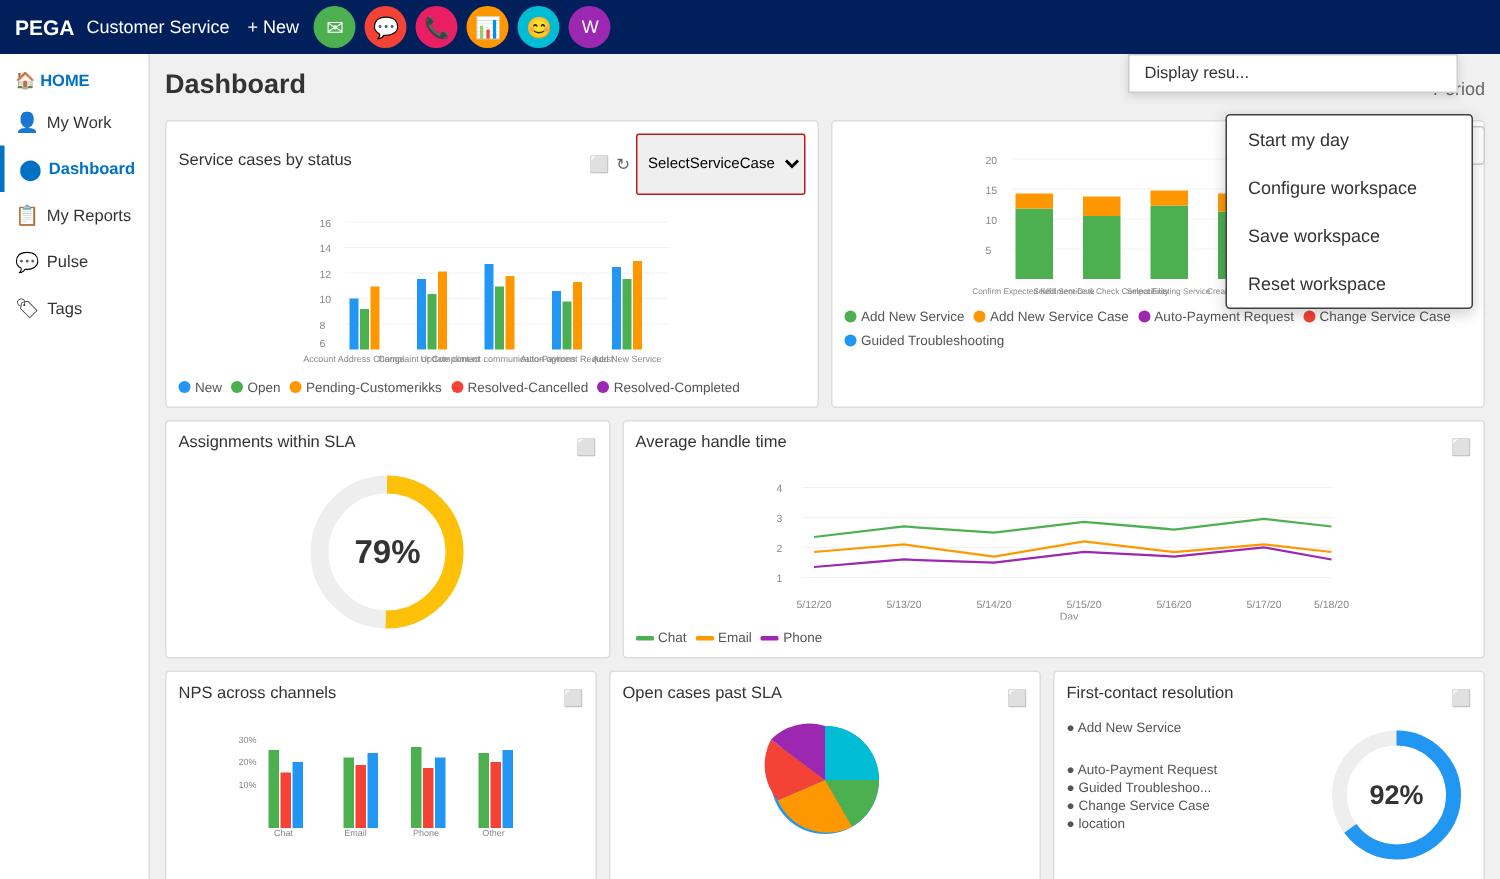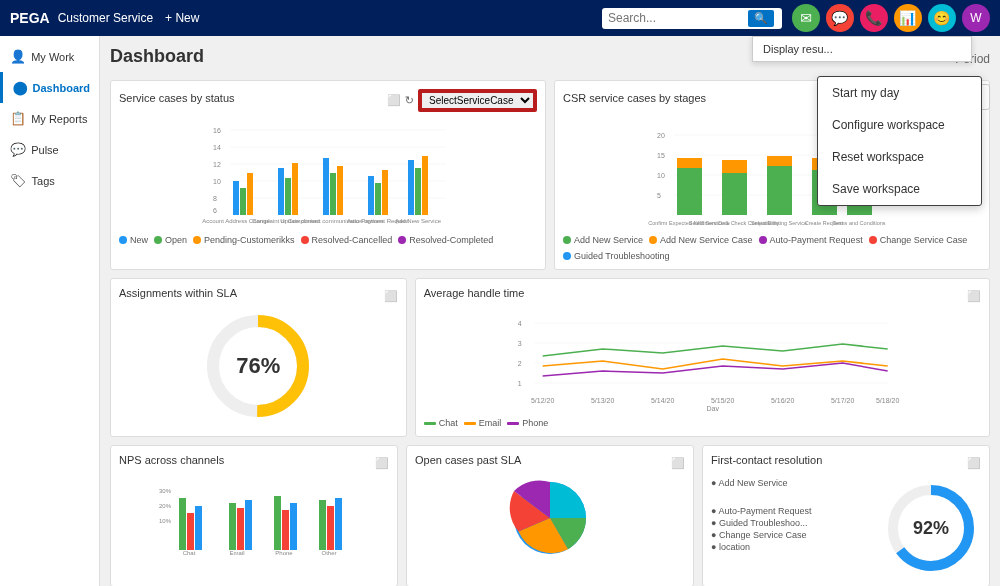--- a/index.html
+++ b/index.html
@@ -56,21 +56,21 @@
     .donut-container { display: flex; align-items: center; justify-content: center; height: 110px; position: relative; }
     .donut-text { position: absolute; font-size: 22px; font-weight: bold; color: #333; }
 
     
     .legend { display: flex; flex-wrap: wrap; gap: 6px; margin-top: 4px; }
     .legend-item { display: flex; align-items: center; gap: 3px; font-size: 9px; color: #555; }
     .legend-dot { width: 8px; height: 8px; border-radius: 50%; }
     .legend-line { width: 12px; height: 3px; border-radius: 1px; }
 
     .card-header { display: flex; justify-content: space-between; align-items: center; margin-bottom: 6px; }
-    .card-select { font-size: 10px; border: 4px solid #b91c1c; padding: 1px 3px; border-radius: 2px; }
+    .card-select { font-size: 10px; border: 1px solid #b91c1c; padding: 13px 3px; border-radius: 2px; }
     .card-icon-btn { font-size: 11px; color: #666; cursor: pointer; }
 
     
     .dropdown-menu {
       position: absolute; top: 40px; right: 18px; background: #fff; border: 1px solid #404040;
       border-radius: 3px; box-shadow: 0 3px 10px rgba(0,0,0,0.2); z-index: 1000; width: 165px;
     }
     .dropdown-menu-item { padding: 9px 14px; font-size: 12px; color: #333; cursor: pointer; }
 
     .settings-btn { position: absolute; right: 10px; top: 48px; width: 26px; height: 26px; background: #fff; border: 1px solid #ccc; border-radius: 3px; display: flex; align-items: center; justify-content: center; cursor: pointer; font-size: 14px; }
@@ -82,37 +82,34 @@
     .small-donut { position: relative; display: flex; align-items: center; justify-content: center; }
     .small-donut-text { position: absolute; font-size: 18px; font-weight: bold; color: #333; }
   </style>
 </head>
 <body>
 
 <div class="top-nav">
   <span class="pega-logo">PEGA</span>
   <span class="nav-app-name">Customer Service</span>
   <span class="nav-new-btn">+ New</span>
-  <div class="nav-search">
-    <input type="text" placeholder="Search..." style="">
-    <button class="search-btn">🔍</button>
-  </div>
   <div class="nav-icons">
     <div class="nav-icon-circle icon-mail">✉</div>
     <div class="nav-icon-circle icon-chat">💬</div>
     <div class="nav-icon-circle icon-phone">📞</div>
     <div class="nav-icon-circle icon-bar">📊</div>
     <div class="nav-icon-circle icon-face">😊</div>
     <div class="nav-icon-circle icon-user">W</div>
   </div>
 </div>
 
 <div class="layout">
 
   <div class="sidebar">
+    <div class="sidebar-home">🏠 HOME</div>
     <div class="sidebar-item">
       <span class="sidebar-icon">👤</span>
       <span>My Work</span>
     </div>
     <div class="sidebar-item active">
       <span class="sidebar-icon" style="color:#0072c6;">⬤</span>
       <span>Dashboard</span>
     </div>
     <div class="sidebar-item">
       <span class="sidebar-icon">📋</span>
@@ -208,30 +205,20 @@
                 <span>Resolved-Cancelled</span>
               </div>
             <div class="legend-item">
                 <div class="legend-dot" style="background:#9C27B0"></div>
                 <span>Resolved-Completed</span>
               </div>
           </div>
         </div>
 
         <div class="card perf-card">
-          <div class="card-header">
-            <span class="card-title">CSR service cases by stages</span>
-            <div style="display:flex;align-items:center;gap:4px;">
-              <span class="card-icon-btn">⬜</span>
-              <span class="card-icon-btn">↻</span>
-              <select class="card-select">
-                <option>SelectServiceCase</option>
-              </select>
-            </div>
-          </div>
           <svg width="100%" height="110" viewBox="0 0 240 110">
             <text x="5" y="20" font-size="7" fill="#888">20</text>
             <text x="5" y="40" font-size="7" fill="#888">15</text>
             <text x="5" y="60" font-size="7" fill="#888">10</text>
             <text x="5" y="80" font-size="7" fill="#888">5</text>
             <line x1="22" y1="17" x2="238" y2="17" stroke="#eee" stroke-width="0.5"></line>
             <line x1="22" y1="37" x2="238" y2="37" stroke="#eee" stroke-width="0.5"></line>
             <line x1="22" y1="57" x2="238" y2="57" stroke="#eee" stroke-width="0.5"></line>
             <line x1="22" y1="77" x2="238" y2="77" stroke="#eee" stroke-width="0.5"></line>
 
@@ -283,21 +270,21 @@
         <div class="card" style="flex:1;">
           <div class="card-header">
             <span class="card-title">Assignments within SLA</span>
             <span class="card-icon-btn">⬜</span>
           </div>
           <div class="donut-container">
             <svg width="120" height="120" viewBox="0 0 120 120">
               <circle cx="60" cy="60" r="45" fill="none" stroke="#eee" stroke-width="12"></circle>
               <circle cx="60" cy="60" r="45" fill="none" stroke="#FFC107" stroke-width="12" stroke-dasharray="212 283" stroke-dashoffset="70" transform="rotate(-90 60 60)"></circle>
             </svg>
-            <span class="donut-text">76%</span>
+            <span class="donut-text">79%</span>
           </div>
         </div>
 
         <div class="card" style="flex:2;">
           <div class="card-header">
             <span class="card-title">Average handle time</span>
             <span class="card-icon-btn">⬜</span>
           </div>
           <svg width="100%" height="100" viewBox="0 0 380 100">
             <text x="5" y="15" font-size="7" fill="#888">4</text>
@@ -428,18 +415,18 @@
       <span>⚙</span>
     </div>
 
     <div style="position:fixed; top:36px; left:752px; background:#fff; border:1px solid #ccc; padding:6px 10px; font-size:11px; color:#333; z-index:200; width:220px; box-shadow:0 2px 6px rgba(0,0,0,0.15);">
       <span>Display resu...</span>
     </div>
 
     <div class="dropdown-menu">
       <div class="dropdown-menu-item">Start my day</div>
       <div class="dropdown-menu-item">Configure workspace</div>
+      <div class="dropdown-menu-item">Save workspace</div>
       <div class="dropdown-menu-item">Reset workspace</div>
-      <div class="dropdown-menu-item">Save workspace</div>
     </div>
 
   </div>
 </div>
 
 </body></html>

